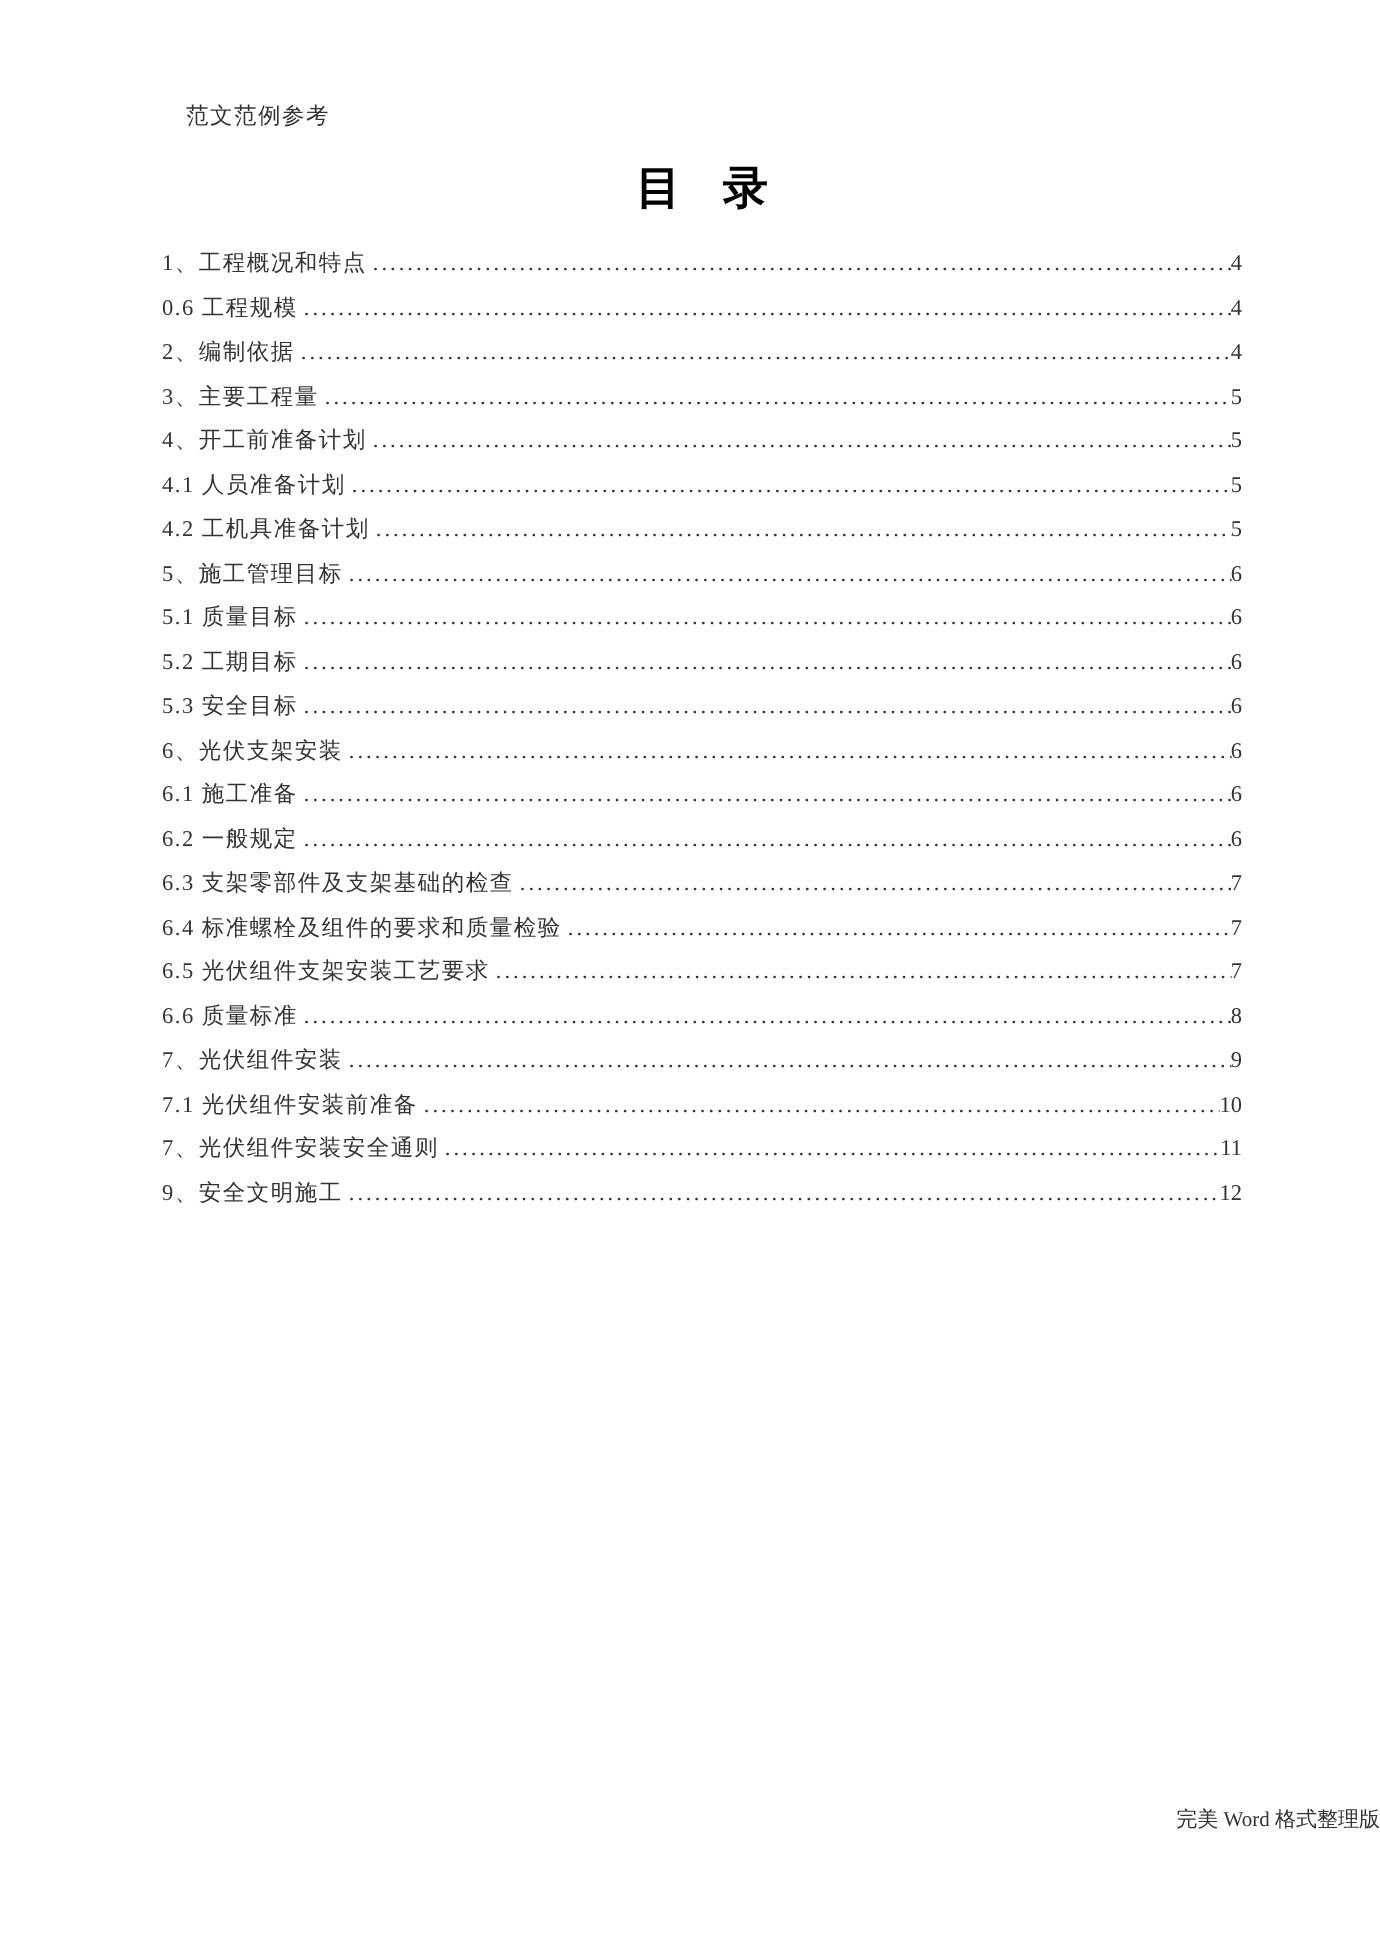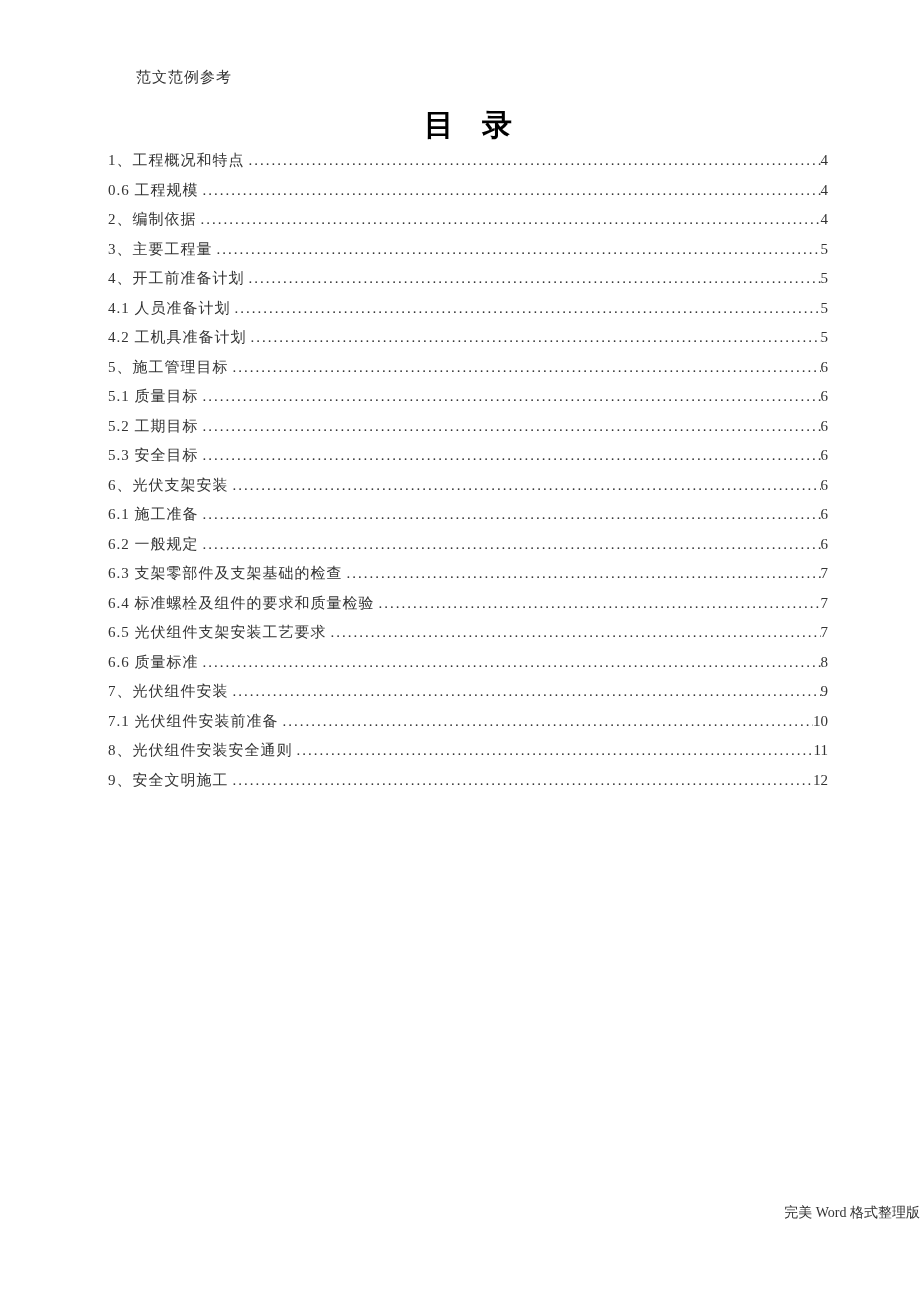--- a/index.html
+++ b/index.html
@@ -13,30 +13,31 @@
       background: #ffffff;
       font-family: "SimSun", "宋体", serif;
       position: relative;
     }
     .page {
       padding: 68px 92px 0 108px;
     }
     .header-text {
       font-size: 15px;
       color: #333;
-      margin-left: 28px;
+      margin-left: 16px;
       margin-bottom: 18px;
       letter-spacing: 1px;
     }
     .title {
       text-align: center;
       font-size: 30px;
       font-weight: bold;
       color: #000;
       letter-spacing: 28px;
+      margin-bottom: 16px;
       padding-left: 28px;
     }
     .toc {
       width: 100%;
     }
     .toc-row {
       display: flex;
       align-items: baseline;
       font-size: 15px;
       color: #333;
@@ -176,21 +177,21 @@
         <span class="toc-label">7、光伏组件安装 </span>
         <span class="toc-dots"></span>
         <span class="toc-page">9</span>
       </div>
       <div class="toc-row">
         <span class="toc-label">7.1 光伏组件安装前准备 </span>
         <span class="toc-dots"></span>
         <span class="toc-page">10</span>
       </div>
       <div class="toc-row">
-        <span class="toc-label">8、光伏组件安装安全通则 </span>
+        <span class="toc-label">7、光伏组件安装安全通则 </span>
         <span class="toc-dots"></span>
         <span class="toc-page">11</span>
       </div>
       <div class="toc-row">
         <span class="toc-label">9、安全文明施工 </span>
         <span class="toc-dots"></span>
         <span class="toc-page">12</span>
       </div>
     </div>
 </div>

